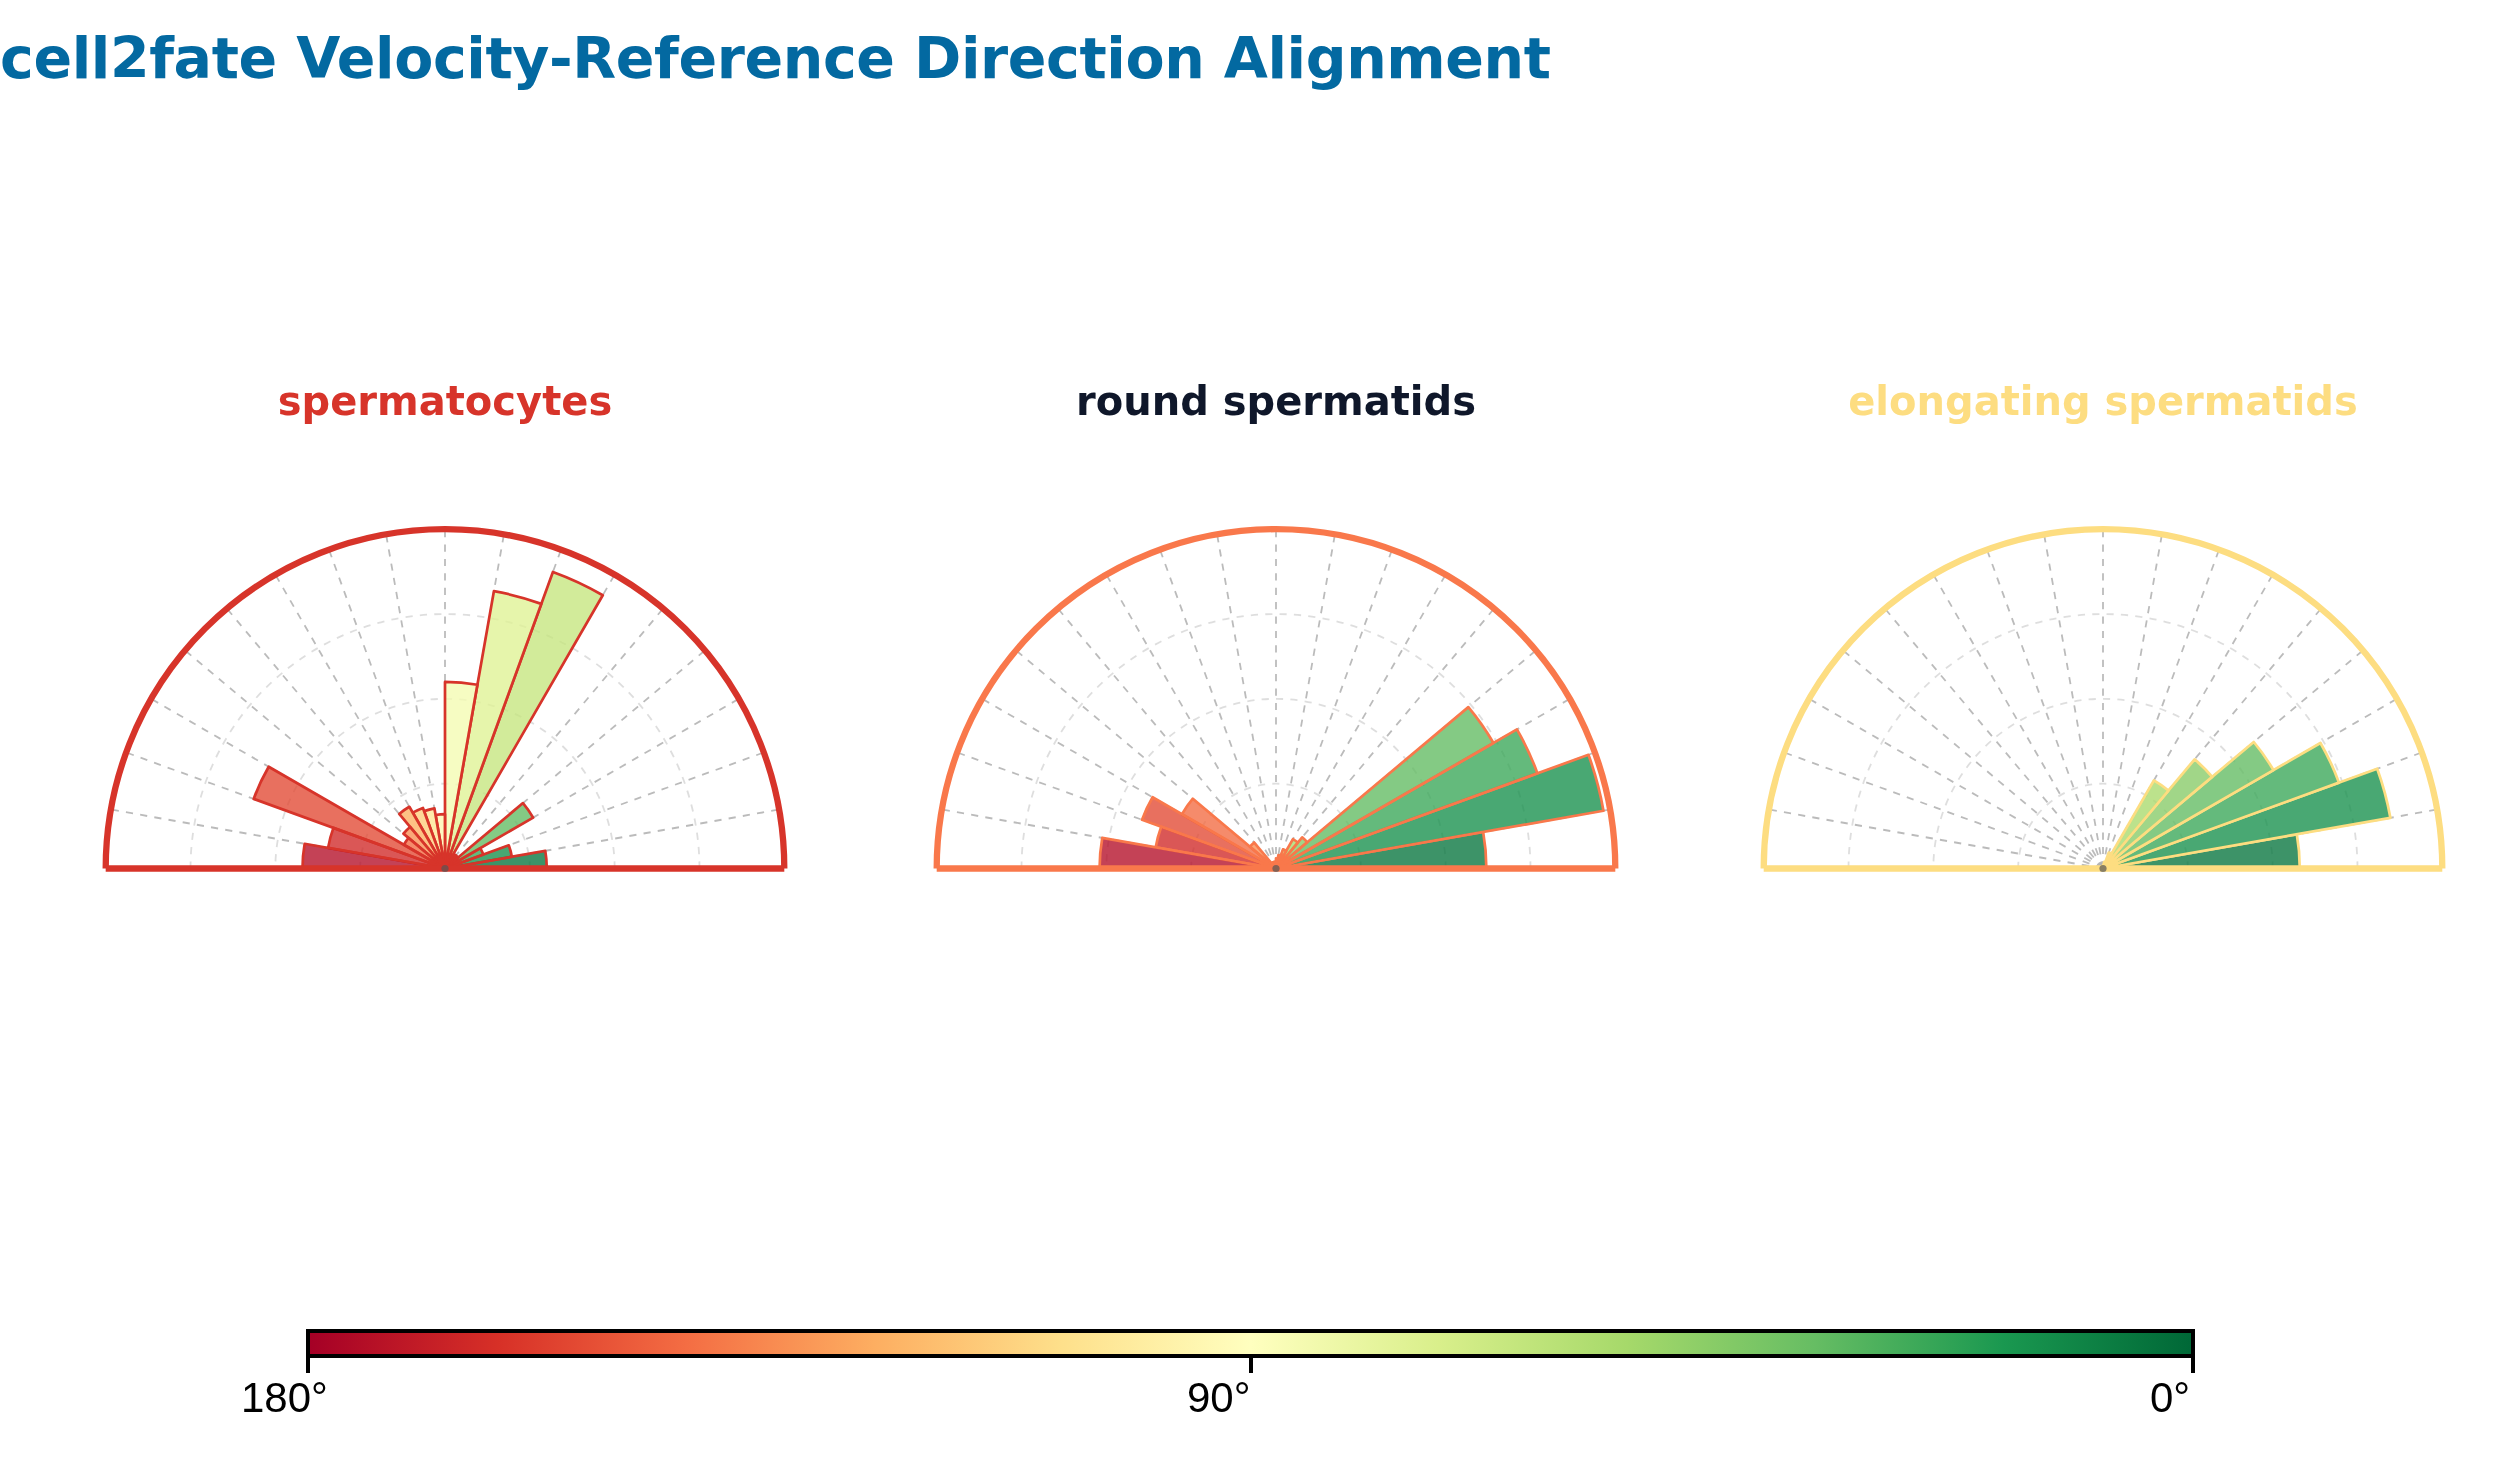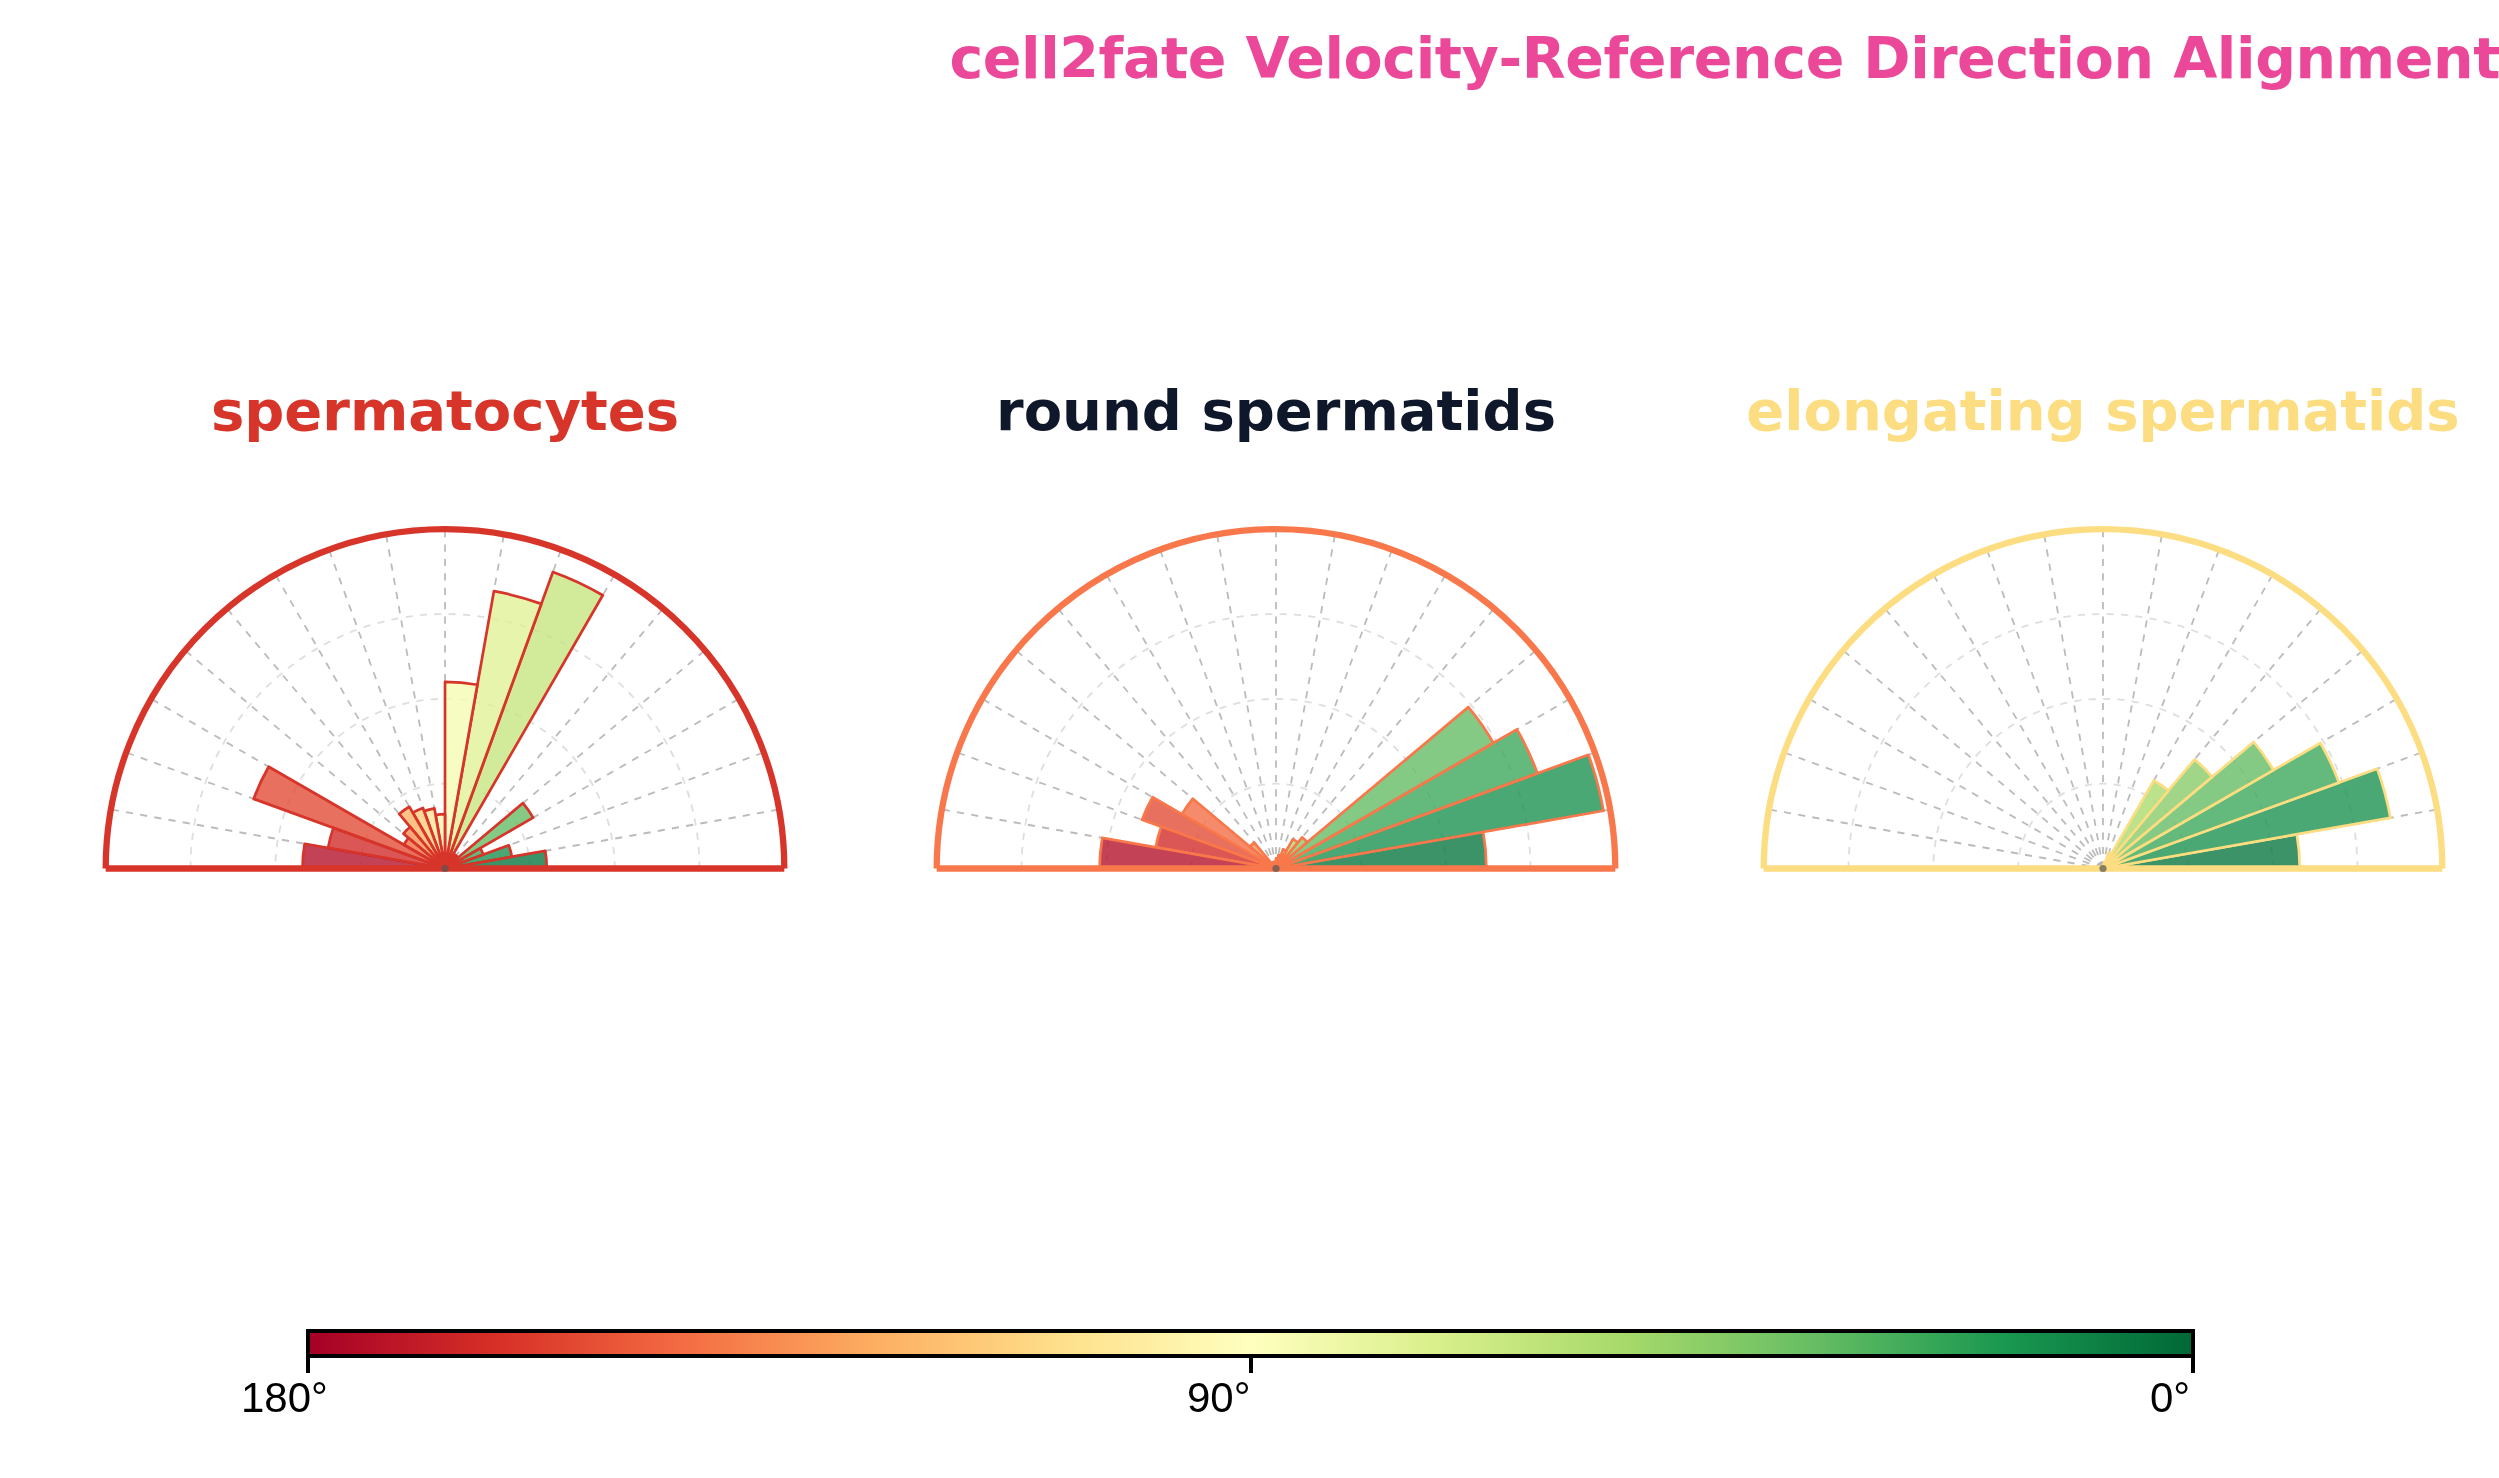--- a/index.html
+++ b/index.html
@@ -1,29 +1,29 @@
 <!DOCTYPE html>
 <html style="font-size:14.4px"><head>
 <meta charset="utf-8">
 <style>
   html,body{margin:0;padding:0;background:#ffffff;}
   body{width:2500px;height:1479px;position:relative;overflow:hidden;
        font-family:"DejaVu Sans","Liberation Sans",sans-serif;}
   #fig{position:absolute;left:0;top:0;width:2500px;height:1479px;background:#fff;}
 
   #main-title{
-    position:absolute; left:0; top:25px; width:2500px; text-align:right;
-    font-size:57px; font-weight:bold; color:#ec4899; letter-spacing:-0.4px;
+    position:absolute; left:0; top:25px; width:2500px; text-align:left;
+    font-size:57px; font-weight:bold; color:#0369a1; letter-spacing:-0.4px;
     white-space:nowrap;
   }
 
   .panel{position:absolute; top:504px; width:792px; height:414px;}
   .panel-title{
     position:absolute; left:0; top:-126px; width:792px; text-align:center;
-    font-size:56px; font-weight:bold; white-space:nowrap;
+    font-size:40px; font-weight:bold; white-space:nowrap;
   }
   .polar-svg{position:absolute; left:0; top:0;}
 
   #cbar-wrap{position:absolute; left:306px; top:1329px; width:1889px; height:29px;}
   #cbar-grad{position:absolute; left:0; top:0; width:1889px; height:29px;
              border:4.5px solid #000000; box-sizing:border-box;}
   .cbar-tick{position:absolute; top:29px; width:3.6px; height:15.3px; background:#000;}
   .cbar-label{position:absolute; top:1374px; font-size:42px; color:#000;
               white-space:nowrap; font-family:Liberation Sans, sans-serif;}
 </style>

